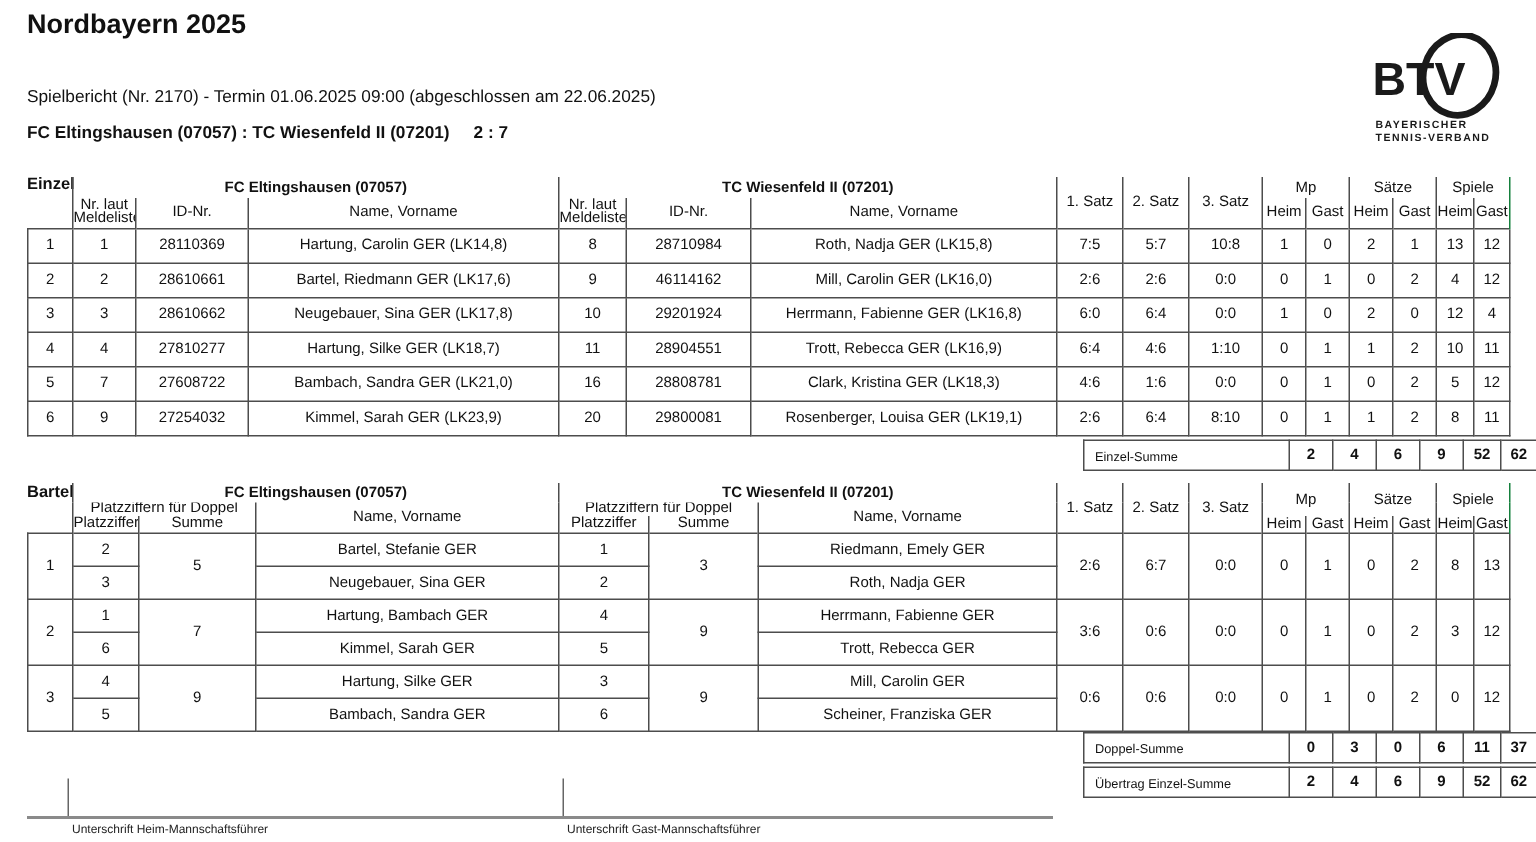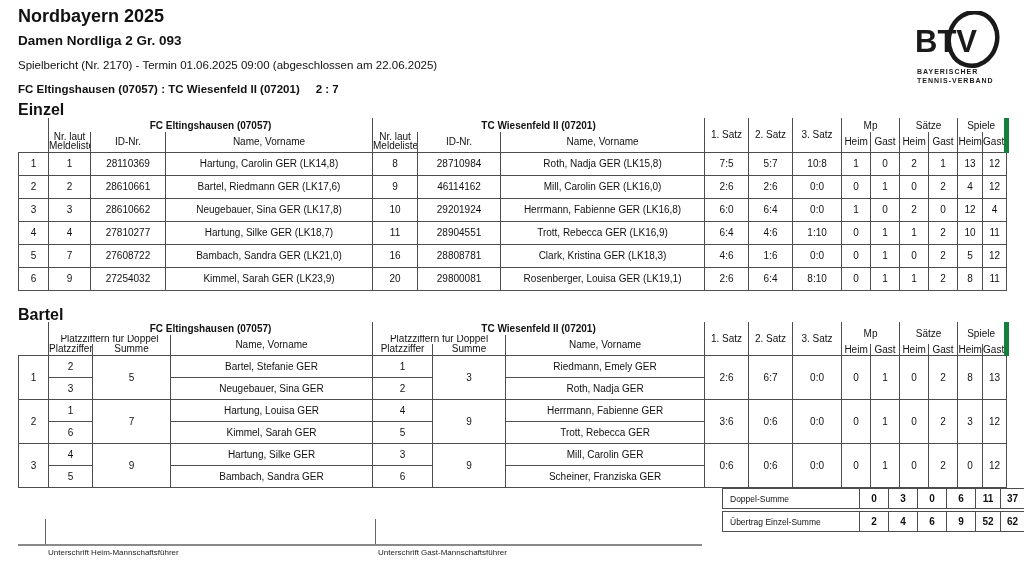--- a/index.html
+++ b/index.html
@@ -5,29 +5,29 @@
   * { margin:0; padding:0; box-sizing:border-box; }
   html,body { background:#fff; }
   body { width:1024px; height:561px; font-family:"Liberation Sans", sans-serif; color:#111; }
   .page { position:relative; width:1024px; height:561px; overflow:hidden; background:#fff; }
   .abs { position:absolute; }
   .title1 { font-size:18px; font-weight:bold; }
   .title2 { font-size:13.5px; font-weight:bold; }
   .line3 { font-size:11.5px; }
   .line4 { font-size:11.5px; font-weight:bold; }
   .line4 .score { margin-left:16px; }
-  .seclab { font-size:16px; font-weight:bold; }
+  .seclab { font-size:11px; font-weight:bold;margin-top:16px; }
   .esb-sub { font-size:9px; font-weight:bold; letter-spacing:1px; text-align:center; width:120px; color:#1a1a1a; }
   .siglab { font-size:8px; color:#222; }
 
   table.tbl { border-collapse:collapse; table-layout:fixed; position:absolute; }
   table.tbl td { padding:0; overflow:hidden; white-space:nowrap; font-size:10px; color:#111;
                  vertical-align:middle; text-align:center; }
   td.bl { border-left:1px solid #4d4d4d; }
-  td.br { border-right:5px solid #15803d; }
+  td.br { border-right:1px solid #15803d; }
   tr.drow td { border:1px solid #4d4d4d; }
   td.team { font-weight:bold; font-size:10.5px; text-align:left; vertical-align:top; padding-left:3px; }
   td.sub  { font-size:7.5px; color:#222; text-align:left; vertical-align:top; padding:1px 0 0 3px; line-height:8.5px; }
   td.satzh{ font-size:8px; color:#222; vertical-align:top; padding-top:2px; }
   td.grph { font-size:8px; color:#222; vertical-align:top; padding-top:2px; }
   td.hg   { font-size:7.5px; color:#222; text-align:center; vertical-align:middle; }
   td.rn   { font-size:7.5px; }
   td.nm   { text-align:left; padding-left:6px; }
   td.idc  { text-align:left; padding-left:7px; }
   table.sumtbl { border-collapse:collapse; table-layout:fixed; position:absolute; }
@@ -38,28 +38,27 @@
   table.sumtbl td.lab.bold { font-weight:bold; font-size:8.5px; }
   .vline { background:#666; width:1px; }
   .hline { background:#8a8a8a; height:2px; }
 </style>
 </head>
 <body>
 
 <div class="page">
 
   <div class="abs title1" style="left:18px; top:6px;">Nordbayern 2025</div>
-  <div class="abs title2" style="left:18px; top:33px;">Damen Nordliga 2 Gr. 093</div>
   <div class="abs line3" style="left:18px; top:59px;">Spielbericht (Nr. 2170) - Termin 01.06.2025 09:00 (abgeschlossen am 22.06.2025)</div>
   <div class="abs line4" style="left:18px; top:83px;">
     <span>FC Eltingshausen (07057) : TC Wiesenfeld II (07201)</span><span class="score">2 : 7</span>
   </div>
 
 
-  <div class="abs" style="left:913px; top:11px;">
+  <div class="abs" style="left:913px; top:22px;">
     <svg width="105" height="76" viewBox="0 0 105 76">
       <ellipse cx="60" cy="28" rx="24" ry="27" fill="none" stroke="#1a1a1a" stroke-width="4.5" transform="rotate(16 60 28)"></ellipse>
       <text x="2" y="41" font-size="31" font-weight="bold" fill="#1a1a1a">BTV</text>
       <text x="4" y="63" font-size="7" font-weight="bold" letter-spacing="1" fill="#1a1a1a">BAYERISCHER</text>
       <text x="4" y="72" font-size="7" font-weight="bold" letter-spacing="1" fill="#1a1a1a">TENNIS-VERBAND</text>
     </svg>
   </div>
 
   <div class="abs seclab" style="left:18px; top:101px;">Einzel</div>
 
@@ -219,20 +218,42 @@
       <td>0</td>
       <td>1</td>
       <td>1</td>
       <td>2</td>
       <td>8</td>
       <td>11</td>
     </tr>
   </tbody>
     </table>
 
+  <table class="sumtbl" style="left:722px; top:293px; width:302px;">
+    <colgroup>
+      <col style="width:137px">
+        <col style="width:29px">
+        <col style="width:29px">
+        <col style="width:29px">
+        <col style="width:29px">
+        <col style="width:25px">
+        <col style="width:24px">
+    </colgroup>
+    <tbody>
+        <tr style="height:20px">
+      <td class="lab">Einzel-Summe</td>
+      <td class="val">2</td>
+      <td class="val">4</td>
+      <td class="val">6</td>
+      <td class="val">9</td>
+      <td class="val">52</td>
+      <td class="val">62</td>
+    </tr>
+  </tbody>
+    </table>
 
   <div class="abs seclab" style="left:18px; top:306px;">Bartel</div>
 
   <table class="tbl" style="left:18px; top:322px; width:988px;">
     <colgroup>
       <col style="width:30px">
         <col style="width:44px">
         <col style="width:78px">
         <col style="width:202px">
       <col style="width:60px">
@@ -303,21 +324,21 @@
       <td>3</td>
       <td class="nm">Neugebauer, Sina GER</td>
       <td>2</td>
       <td class="nm">Roth, Nadja GER</td>
     </tr>
 
     <tr class="drow" style="height:22px">
       <td class="rn" rowspan="2">2</td>
       <td>1</td>
       <td rowspan="2">7</td>
-      <td class="nm">Hartung, Louisa GER</td>
+      <td class="nm">Hartung, Bambach GER</td>
       <td>4</td>
       <td rowspan="2">9</td>
       <td class="nm">Herrmann, Fabienne GER</td>
       <td rowspan="2">3:6</td>
       <td rowspan="2">0:6</td>
       <td rowspan="2">0:0</td>
       <td rowspan="2">0</td>
       <td rowspan="2">1</td>
       <td rowspan="2">0</td>
       <td rowspan="2">2</td>

